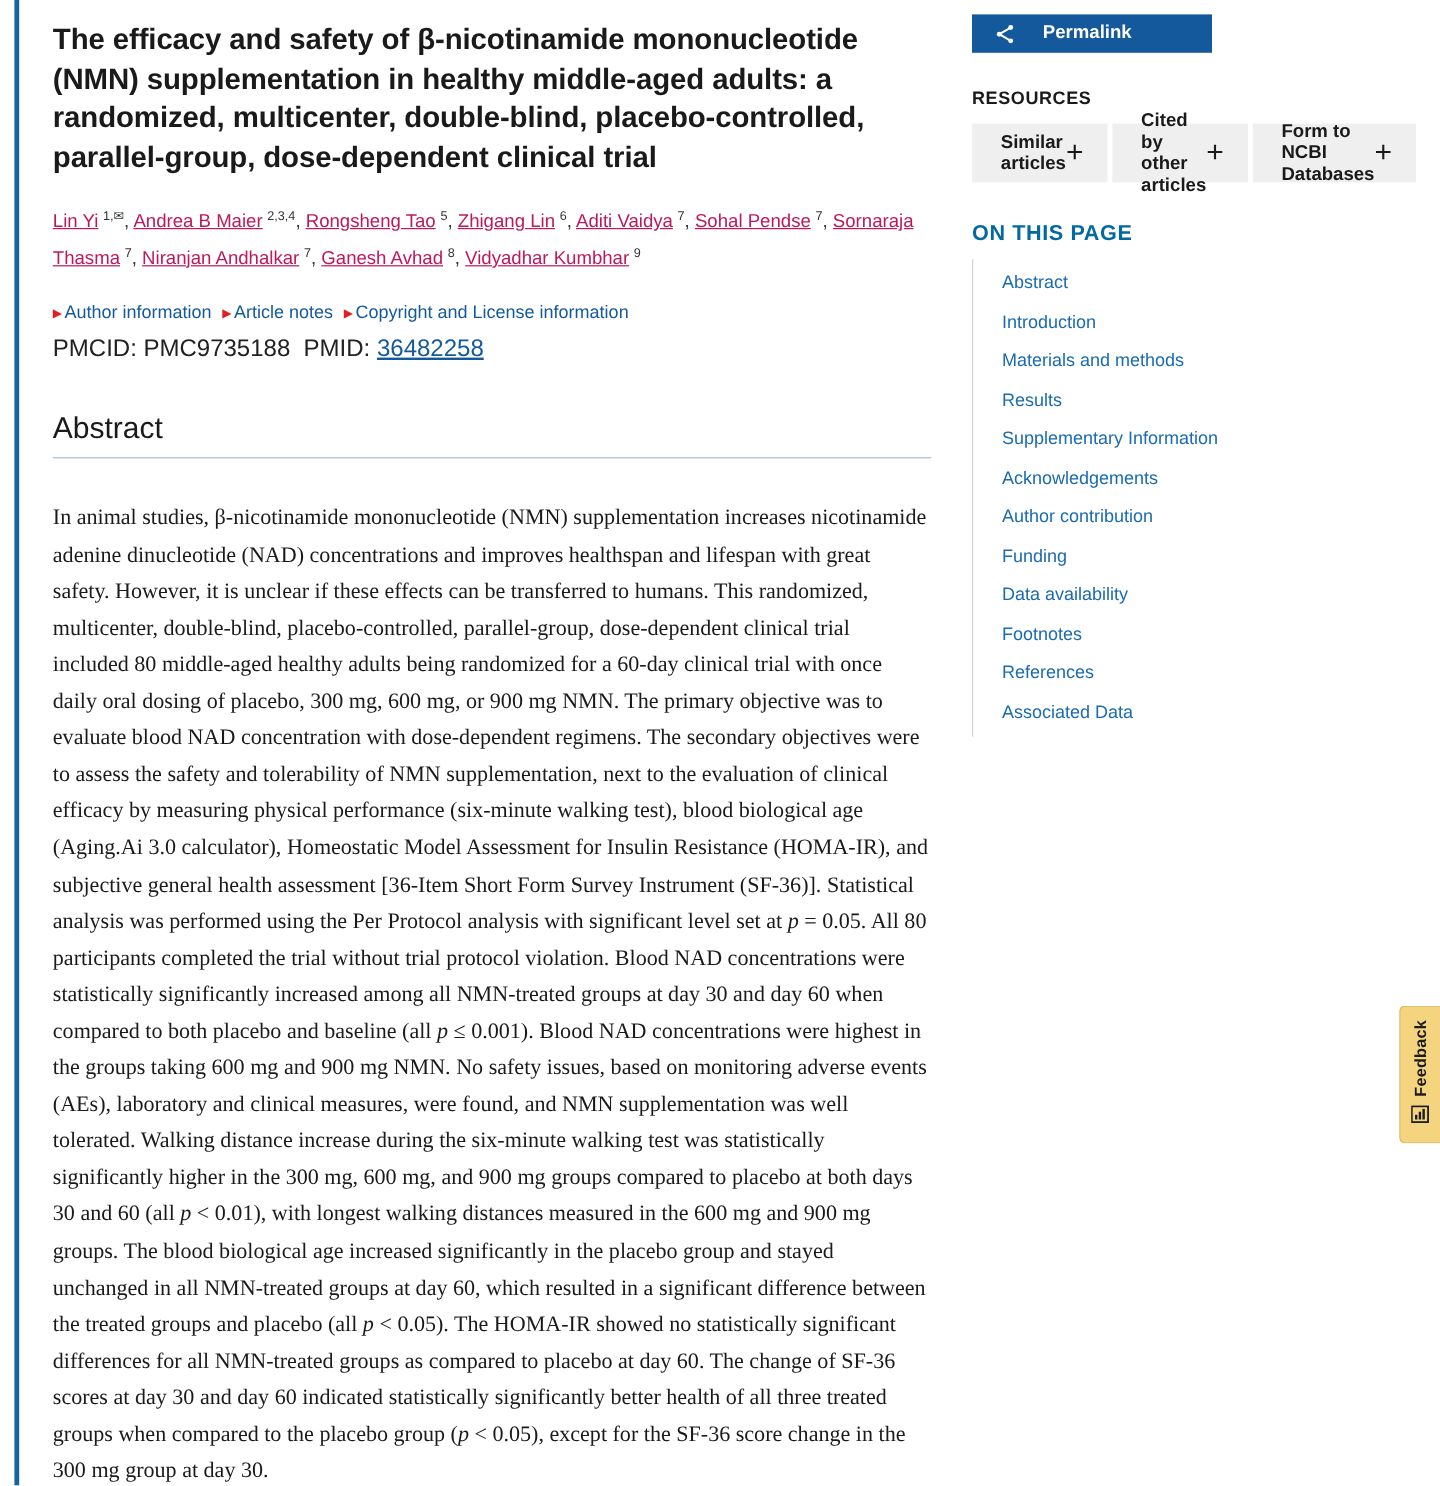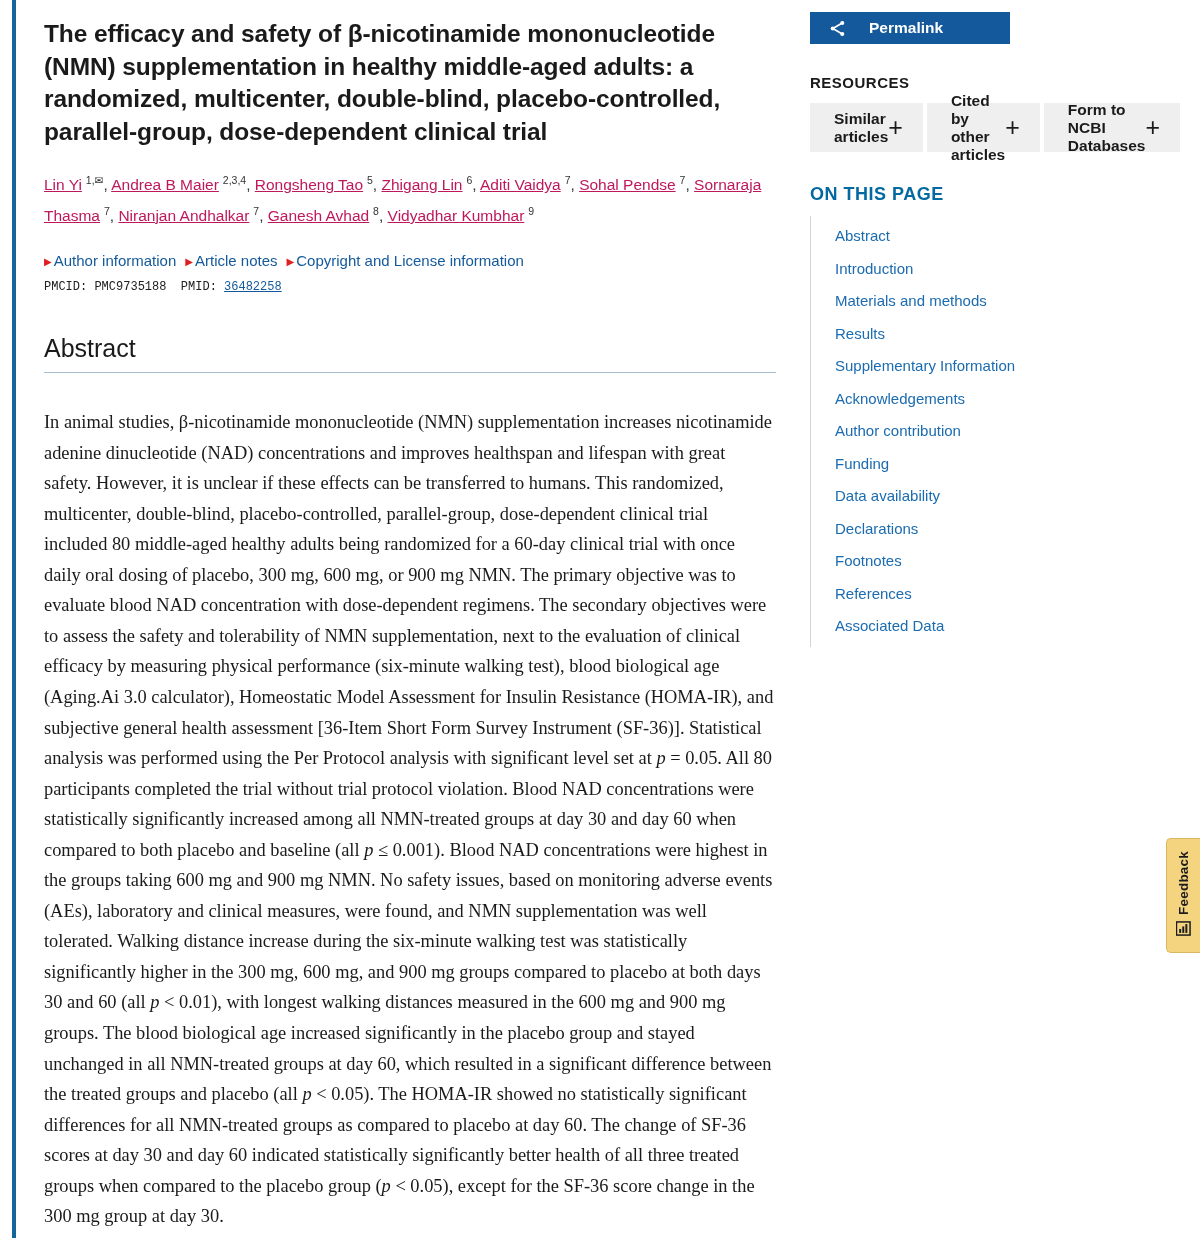--- a/index.html
+++ b/index.html
@@ -84,24 +84,23 @@
   }
   .tri {
     color: #e02020;
     font-size: 10px;
     margin-right: 2px;
     display: inline-block;
     transform: translateY(-1px);
   }
 
   .ids {
-    font-size: 12px;
+    font-size: 20px;
     color: #212121;
     margin: 0 0 40px 0;
-    font-family: Liberation Mono, monospace;
   }
   .ids a { color: #14599b; text-decoration: underline; }
 
   .section-heading {
     font-family: "Liberation Sans", sans-serif;
     font-size: 25px;
     font-weight: 400;
     color: #1a1a1a;
     margin: 0 0 6px 0;
     padding-bottom: 9px;
@@ -288,21 +287,20 @@
     <nav class="otp-list" id="otp-list">
         <a class="otp-item" href="#">Abstract</a>
         <a class="otp-item" href="#">Introduction</a>
         <a class="otp-item" href="#">Materials and methods</a>
         <a class="otp-item" href="#">Results</a>
         <a class="otp-item" href="#">Supplementary Information</a>
         <a class="otp-item" href="#">Acknowledgements</a>
         <a class="otp-item" href="#">Author contribution</a>
         <a class="otp-item" href="#">Funding</a>
         <a class="otp-item" href="#">Data availability</a>
-        <a class="otp-item" href="#">Declarations</a>
         <a class="otp-item" href="#">Footnotes</a>
         <a class="otp-item" href="#">References</a>
         <a class="otp-item" href="#">Associated Data</a>
       </nav>
   </div>
 </div>
 
 <div class="feedback-tab">
   <span class="fb-label">Feedback</span>
   <span>

